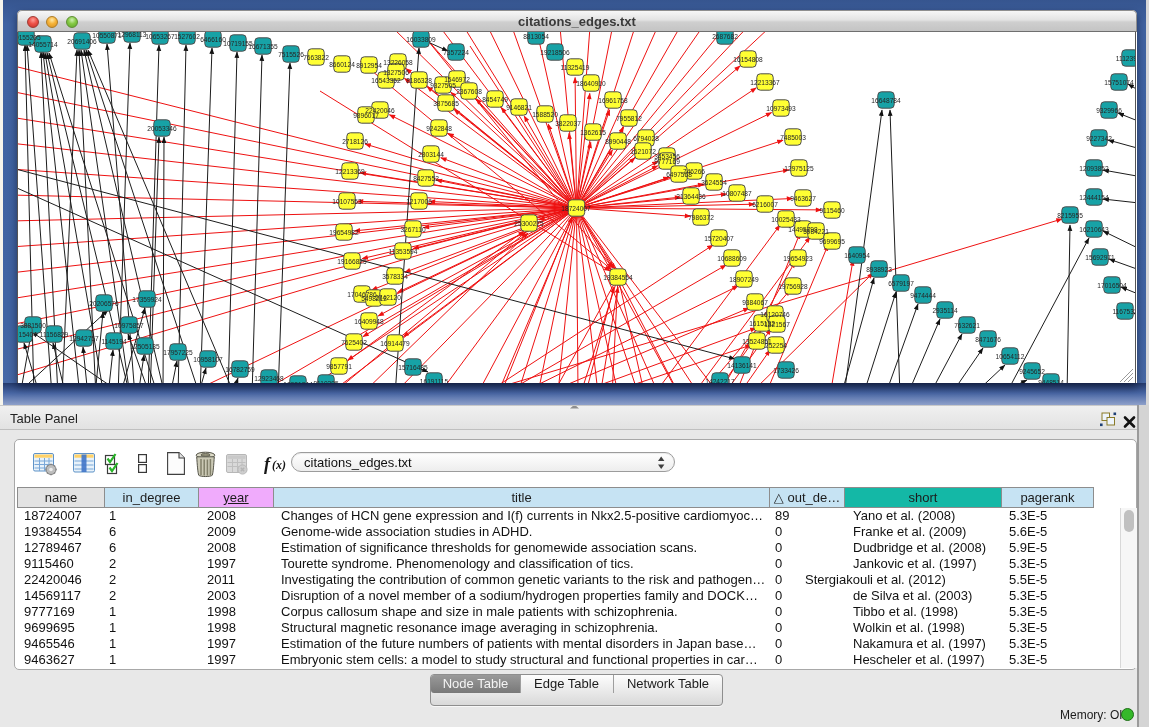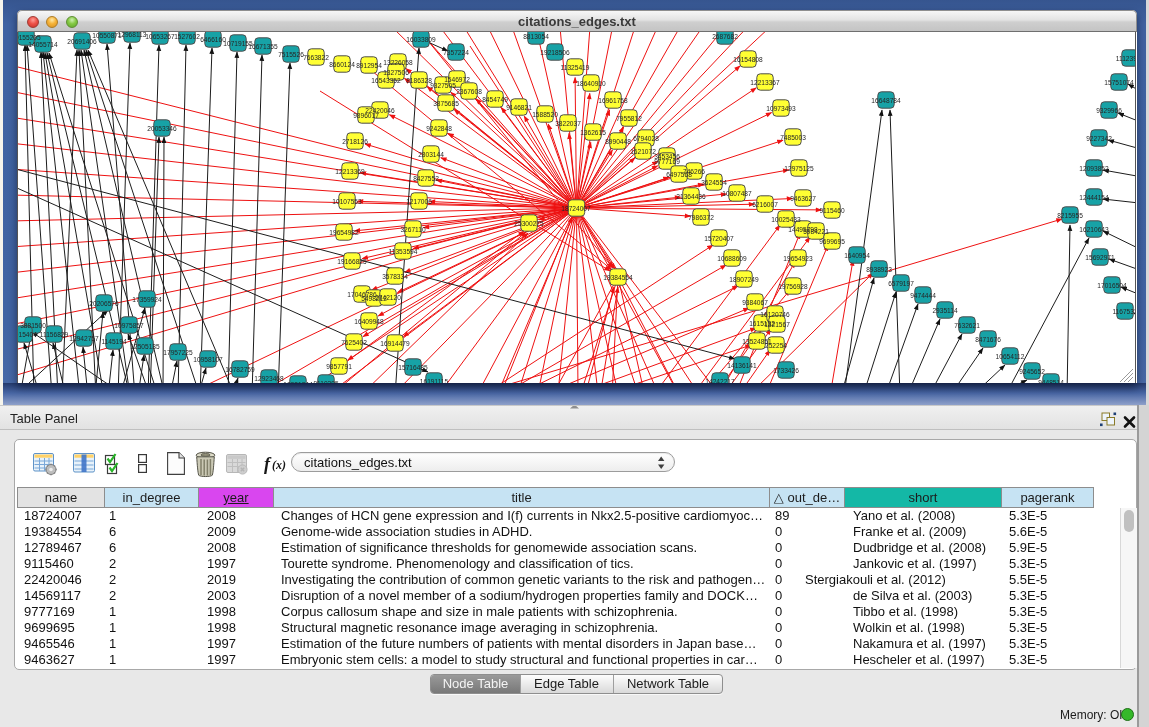--- a/index.html
+++ b/index.html
@@ -38,21 +38,21 @@
 #combo .ct{position:absolute;left:12px;top:2px;font-size:13px;color:#101010}
 #header{position:absolute;left:2px;top:47px;width:1077px;height:21px}
 .hc{position:absolute;top:0;height:21px;background:#c6e3f3;border-right:1px solid #8d8d8d;
  border-top:1px solid #8d8d8d;border-bottom:1px solid #8d8d8d;
  font-size:13px;color:#1c1c1c;text-align:center;line-height:20px}
 .rows{position:absolute;left:2px;top:68px;width:1101px;height:160px;background:#fff;font-size:13px;color:#111}
 .rw{position:absolute;left:0;width:100%;height:16px;line-height:16px;white-space:nowrap}
 .rw span{position:absolute;display:block;white-space:nowrap;overflow:hidden}
 #sbar{position:absolute;left:1105px;top:68px;width:17px;height:160px;background:#f6f6f6;border-left:1px solid #d8d8d8}
 #sthumb{position:absolute;left:3px;top:2px;width:10px;height:22px;border-radius:5px;background:#c0c0c0}
-#tabs{position:absolute;left:430px;top:674px;width:293px;height:20px;border:1px solid #8e8e8e;
+#tabs{position:absolute;left:430px;top:674px;width:293px;height:32px;border:1px solid #8e8e8e;
  border-radius:4px;background:linear-gradient(180deg,#fdfdfd,#d9d9d9);box-shadow:0 1px 0 rgba(255,255,255,.7)}
 .seg{position:absolute;top:0;height:18px;font-size:13px;text-align:center;line-height:18px;color:#1c1c1c}
 #seg1{left:0;width:89px;background:linear-gradient(180deg,#9a9a9a,#787878);color:#f4f4f4;border-radius:3px 0 0 3px}
 #seg2{left:89px;width:92px;border-left:1px solid #9e9e9e}
 #seg3{left:182px;width:109px;border-left:1px solid #9e9e9e}
 #mem{position:absolute;left:1060px;top:708px;font-size:12px;color:#1c1c1c}
 #memdot{position:absolute;left:1121px;top:708px;width:13px;height:13px;border-radius:50%;
  background:#35b82a;border:1.5px solid #1e6f17}
 </style></head><body>
 <div id="bluebg"></div>
@@ -638,21 +638,21 @@
         <svg width="384" height="20" style="position:absolute;left:0;top:0">
           <g fill="#3f3f3f">
             <path d="M366,8 l3.2,-4.4 l3.2,4.4 z"></path>
             <path d="M366,11.5 l3.2,4.4 l3.2,-4.4 z"></path>
           </g>
         </svg>
       </div>
   <div id="header">
         <div class="hc" style="left:0px;width:88px;background:#e3e3e3;border-left:1px solid #8d8d8d">name</div>
         <div class="hc" style="left:88px;width:94px;background:#c6e3f3;">in_degree</div>
-        <div class="hc" style="left:182px;width:75px;background:#d946ef;text-decoration:underline;">year</div>
+        <div class="hc" style="left:182px;width:75px;background:#f0abfc;text-decoration:underline;">year</div>
         <div class="hc" style="left:257px;width:496px;background:#c6e3f3;">title</div>
         <div class="hc" style="left:753px;width:75px;background:#c6e3f3;">△ out_de…</div>
         <div class="hc" style="left:828px;width:157px;background:#14b8a6;">short</div>
         <div class="hc" style="left:985px;width:92px;background:#c6e3f3;">pagerank</div>
       </div>
   <div class="rows">
 <div class="rw" style="top:0px">
           <span style="left:7px">18724007</span>
           <span style="left:92px">1</span>
           <span style="left:190px">2008</span>
@@ -684,21 +684,21 @@
           <span style="left:92px">2</span>
           <span style="left:190px">1997</span>
           <span style="left:264px">Tourette syndrome. Phenomenology and classification of tics.</span>
           <span style="left:758px">0</span>
           <span style="left:836px">Jankovic et al. (1997)</span>
           <span style="left:992px">5.3E-5</span>
         </div>
 <div class="rw" style="top:64px">
           <span style="left:7px">22420046</span>
           <span style="left:92px">2</span>
-          <span style="left:190px">2019</span>
+          <span style="left:190px">2011</span>
           <span style="left:264px">Investigating the contribution of common genetic variants to the risk and pathogen…</span>
           <span style="left:758px">0</span>
           <span style="left:788px">Stergiakouli et al. (2012)</span>
           <span style="left:992px">5.5E-5</span>
         </div>
 <div class="rw" style="top:80px">
           <span style="left:7px">14569117</span>
           <span style="left:92px">2</span>
           <span style="left:190px">2003</span>
           <span style="left:264px">Disruption of a novel member of a sodium/hydrogen properties family and DOCK…</span>

